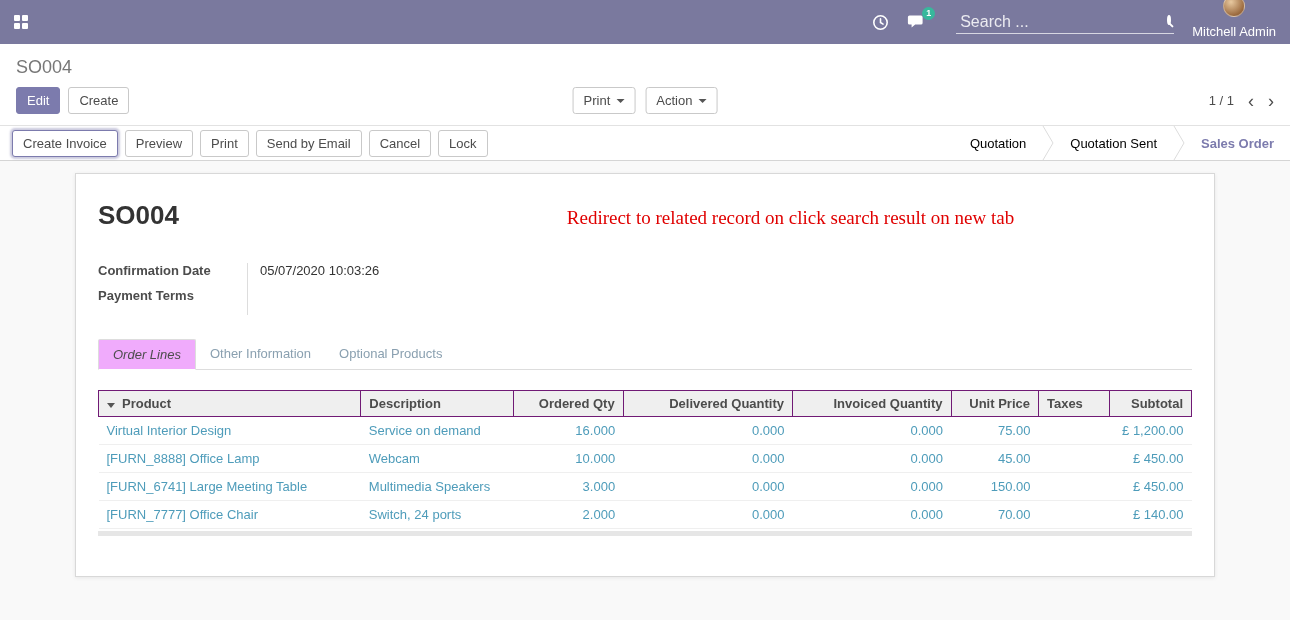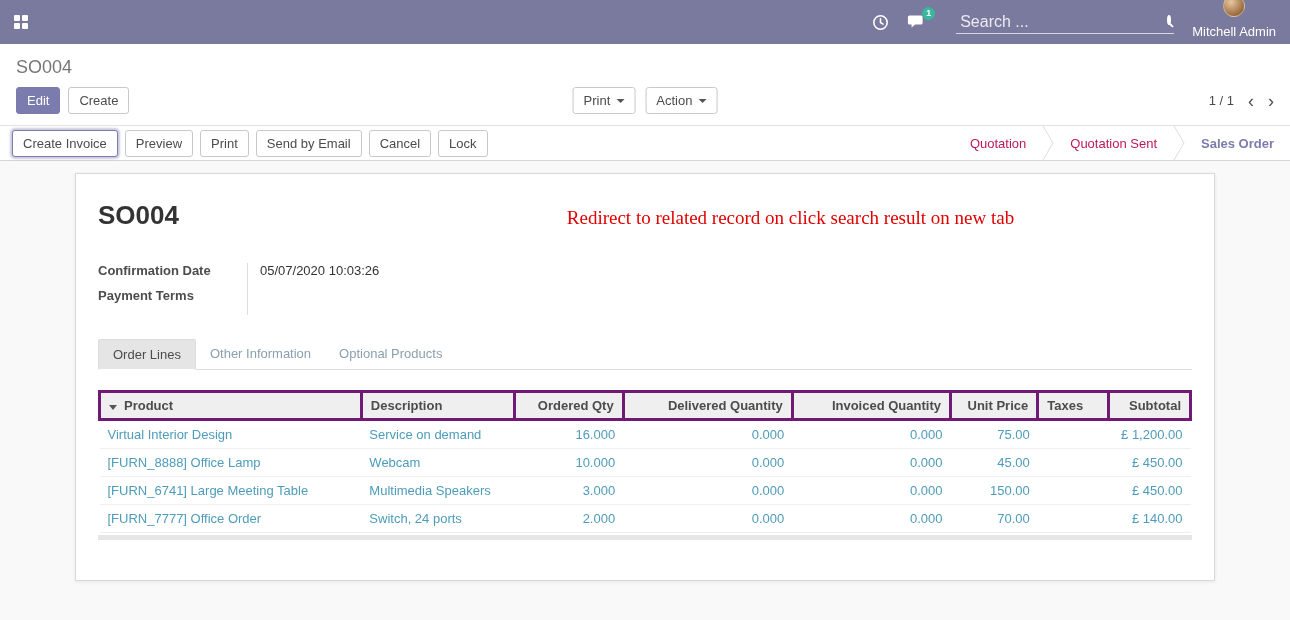--- a/index.html
+++ b/index.html
@@ -83,21 +83,21 @@
   
   .statusbar {
     background: #fff;
     border-top: 1px solid #e2e2e2;
     border-bottom: 1px solid #d5d5d5;
     display: flex; align-items: stretch; justify-content: space-between;
     min-height: 34px;
   }
   .sb-left { display: flex; align-items: center; gap: 7px; padding: 3px 0 3px 12px; }
   .sb-states { display: flex; align-items: stretch; }
-  .sb-state { display: flex; align-items: center; padding: 0 16px; color: #be185d; cursor: pointer; white-space: nowrap; }
+  .sb-state { display: flex; align-items: center; padding: 0 16px; color: #000000; cursor: pointer; white-space: nowrap; }
   .sb-state.active { color: var(--accent, #7c7bad); font-weight: bold; }
   .sb-sep { display: flex; align-items: stretch; }
 
   
   .content { padding-top: 12px; }
   .sheet {
     width: 1140px; margin: 0 auto;
     background: #fff; border: 1px solid #d8d8d8;
     box-shadow: 0 1px 4px rgba(0,0,0,.08);
     padding: 26px 22px 40px;
@@ -117,27 +117,27 @@
   .frow { display: flex; margin-bottom: 10px; }
   .frow label { width: 160px; font-weight: bold; color: #4c4c4c; flex-shrink: 0; }
   .fcol.right .frow label { width: 150px; }
   .fval { color: #333; padding-left: 12px; }
   .fcol.left .fval { padding-left: 0; }
   .cust-line { display: block; color: var(--link, #4e9cba); line-height: 19px; }
 
   .tabs { display: flex; border-bottom: 1px solid #ddd; margin-top: 26px; padding-left: 0; }
   .tab { padding: 7px 14px; cursor: pointer; color: #8aa0b0; margin-bottom: -1px; }
   .tab.active {
-    color: #4c4c4c; background: #e5e5e5;
-    border: 1px solid #ddd; border-bottom: 1px solid #fff; border-radius: 2px 2px 0 0;
+    color: #4c4c4c; background: #f0abfc;
+    border: 1px solid #ddd; border-bottom: 1px solid #fff; border-radius: 2px 2px 0 0; font-style: italic;
   }
 
   table.order-lines { width: 100%; border-collapse: collapse; margin-top: 20px; }
   .order-lines th {
-    background: #efefef; border: 3px solid #701a75;
+    background: #efefef; border: 1px solid #701a75;
     font-weight: bold; color: #4c4c4c; text-align: left;
     padding: 5px 8px; white-space: nowrap;
   }
   .order-lines th.num, .order-lines td.num { text-align: right; }
   .order-lines td { padding: 6px 8px; border-bottom: 1px solid #efefef; color: var(--link, #4e9cba); cursor: pointer; }
   .sort-caret { width: 0; height: 0; border-left: 4px solid transparent; border-right: 4px solid transparent; border-top: 5px solid #555; display: inline-block; margin-right: 7px; }
   .col-product { width: 24%; } .col-desc { width: 14%; }
   .col-oqty { width: 10%; } .col-dqty { width: 15.5%; } .col-iqty { width: 14.5%; }
   .col-price { width: 8%; } .col-tax { width: 6.5%; } .col-sub { width: 7.5%; }
   .tfoot-bar { height: 5px; background: #e6e6e6; margin-top: 2px; }
@@ -298,21 +298,21 @@
           <td>[FURN_6741] Large Meeting Table</td>
           <td>Multimedia Speakers</td>
           <td class="num">3.000</td>
           <td class="num">0.000</td>
           <td class="num">0.000</td>
           <td class="num">150.00</td>
           <td></td>
           <td class="num">£ 450.00</td>
         </tr>
         <tr>
-          <td>[FURN_7777] Office Order</td>
+          <td>[FURN_7777] Office Chair</td>
           <td>Switch, 24 ports</td>
           <td class="num">2.000</td>
           <td class="num">0.000</td>
           <td class="num">0.000</td>
           <td class="num">70.00</td>
           <td></td>
           <td class="num">£ 140.00</td>
         </tr>
       </tbody>
     </table>

